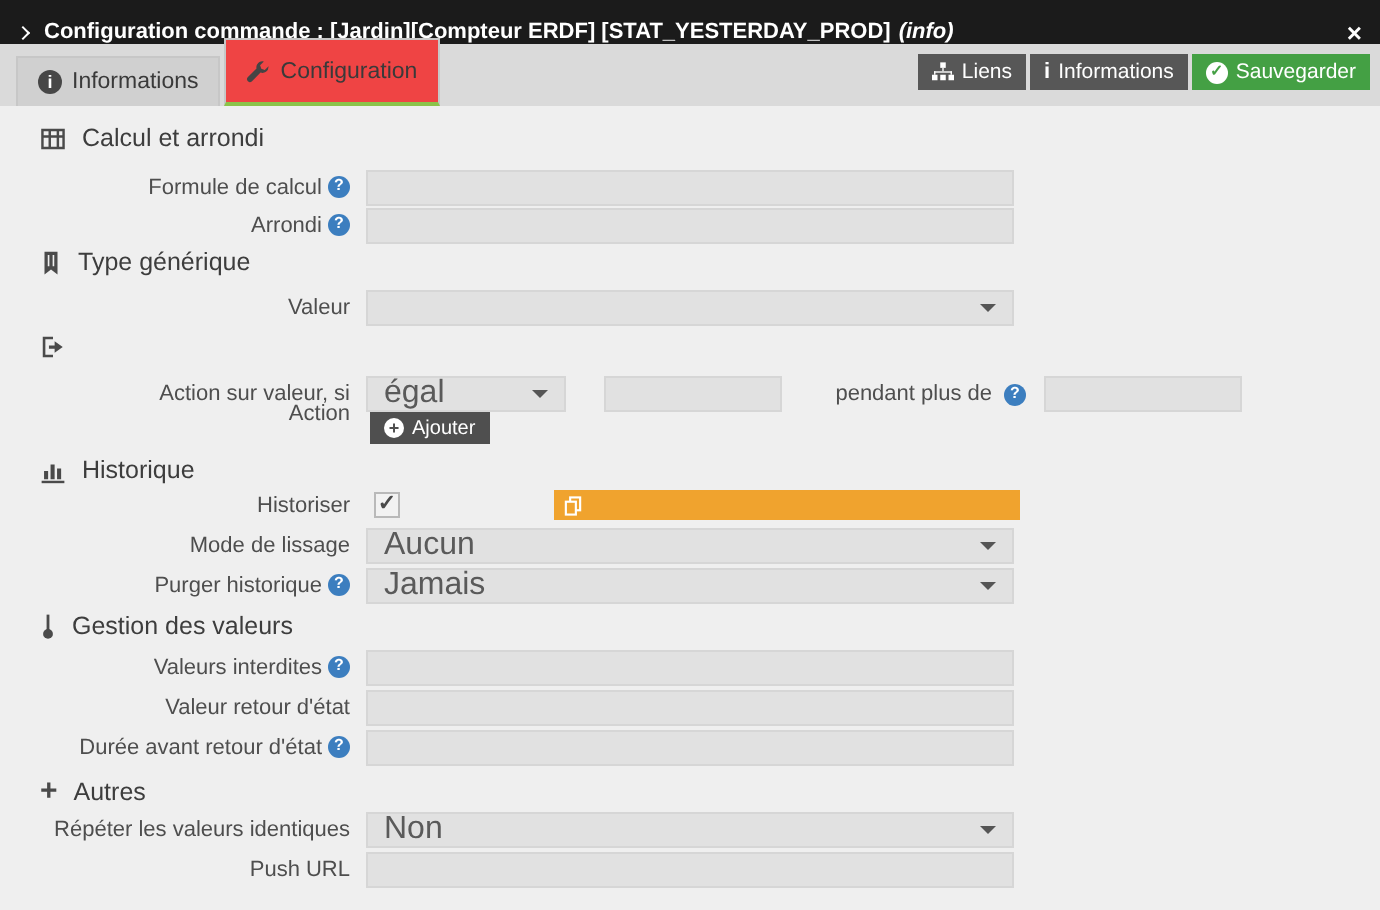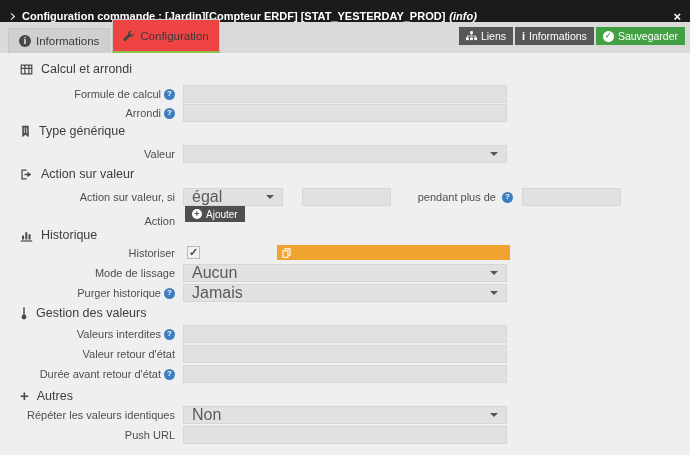--- a/index.html
+++ b/index.html
@@ -132,36 +132,35 @@
 <div class="sel" style="top:145px; left:183px; width:324px;">
   <span></span>
   <span class="caret"></span>
 </div>
 
 <div class="sec-title" style="top:167px;">
   <svg width="13" height="13" viewBox="0 0 16 16">
       <path fill="none" stroke="#4a4a4a" stroke-width="1.6" d="M8 2.5H2.5v11H8"></path>
       <path fill="#4a4a4a" d="M9 4.5 14 8 9 11.5V9H5.5V7H9z"></path>
     </svg>
-  <span>Action sur valeur</span>
 </div>
 <div class="row-label" style="top:188px;">
   <span>Action sur valeur, si</span>
 </div>
 <div class="sel" style="top:188px; left:183px; width:100px;">
   <span>égal</span>
   <span class="caret"></span>
 </div>
 <input class="fld" style="top: 188px; left: 302px; width: 89px;" value="">
 <div class="inline-label" style="top:188px; left:385px; width:128px;">
   <span>pendant plus de</span>
     <span class="help">?</span>
 </div>
 <input class="fld" style="top: 188px; left: 522px; width: 99px;" value="">
-<div class="row-label" style="top:212px;">
+<div class="row-label" style="top:198px;">
   <span>Action</span>
 </div>
 <button class="btn-dark" style="top:206px; left:185px;">
   <span class="pcirc">+</span>
   <span>Ajouter</span>
 </button>
 
 <div class="sec-title" style="top:228px;">
   <svg width="13" height="13" viewBox="0 0 16 16" fill="#4a4a4a">
       <path d="M1 14h14v1.5H1z"></path>

